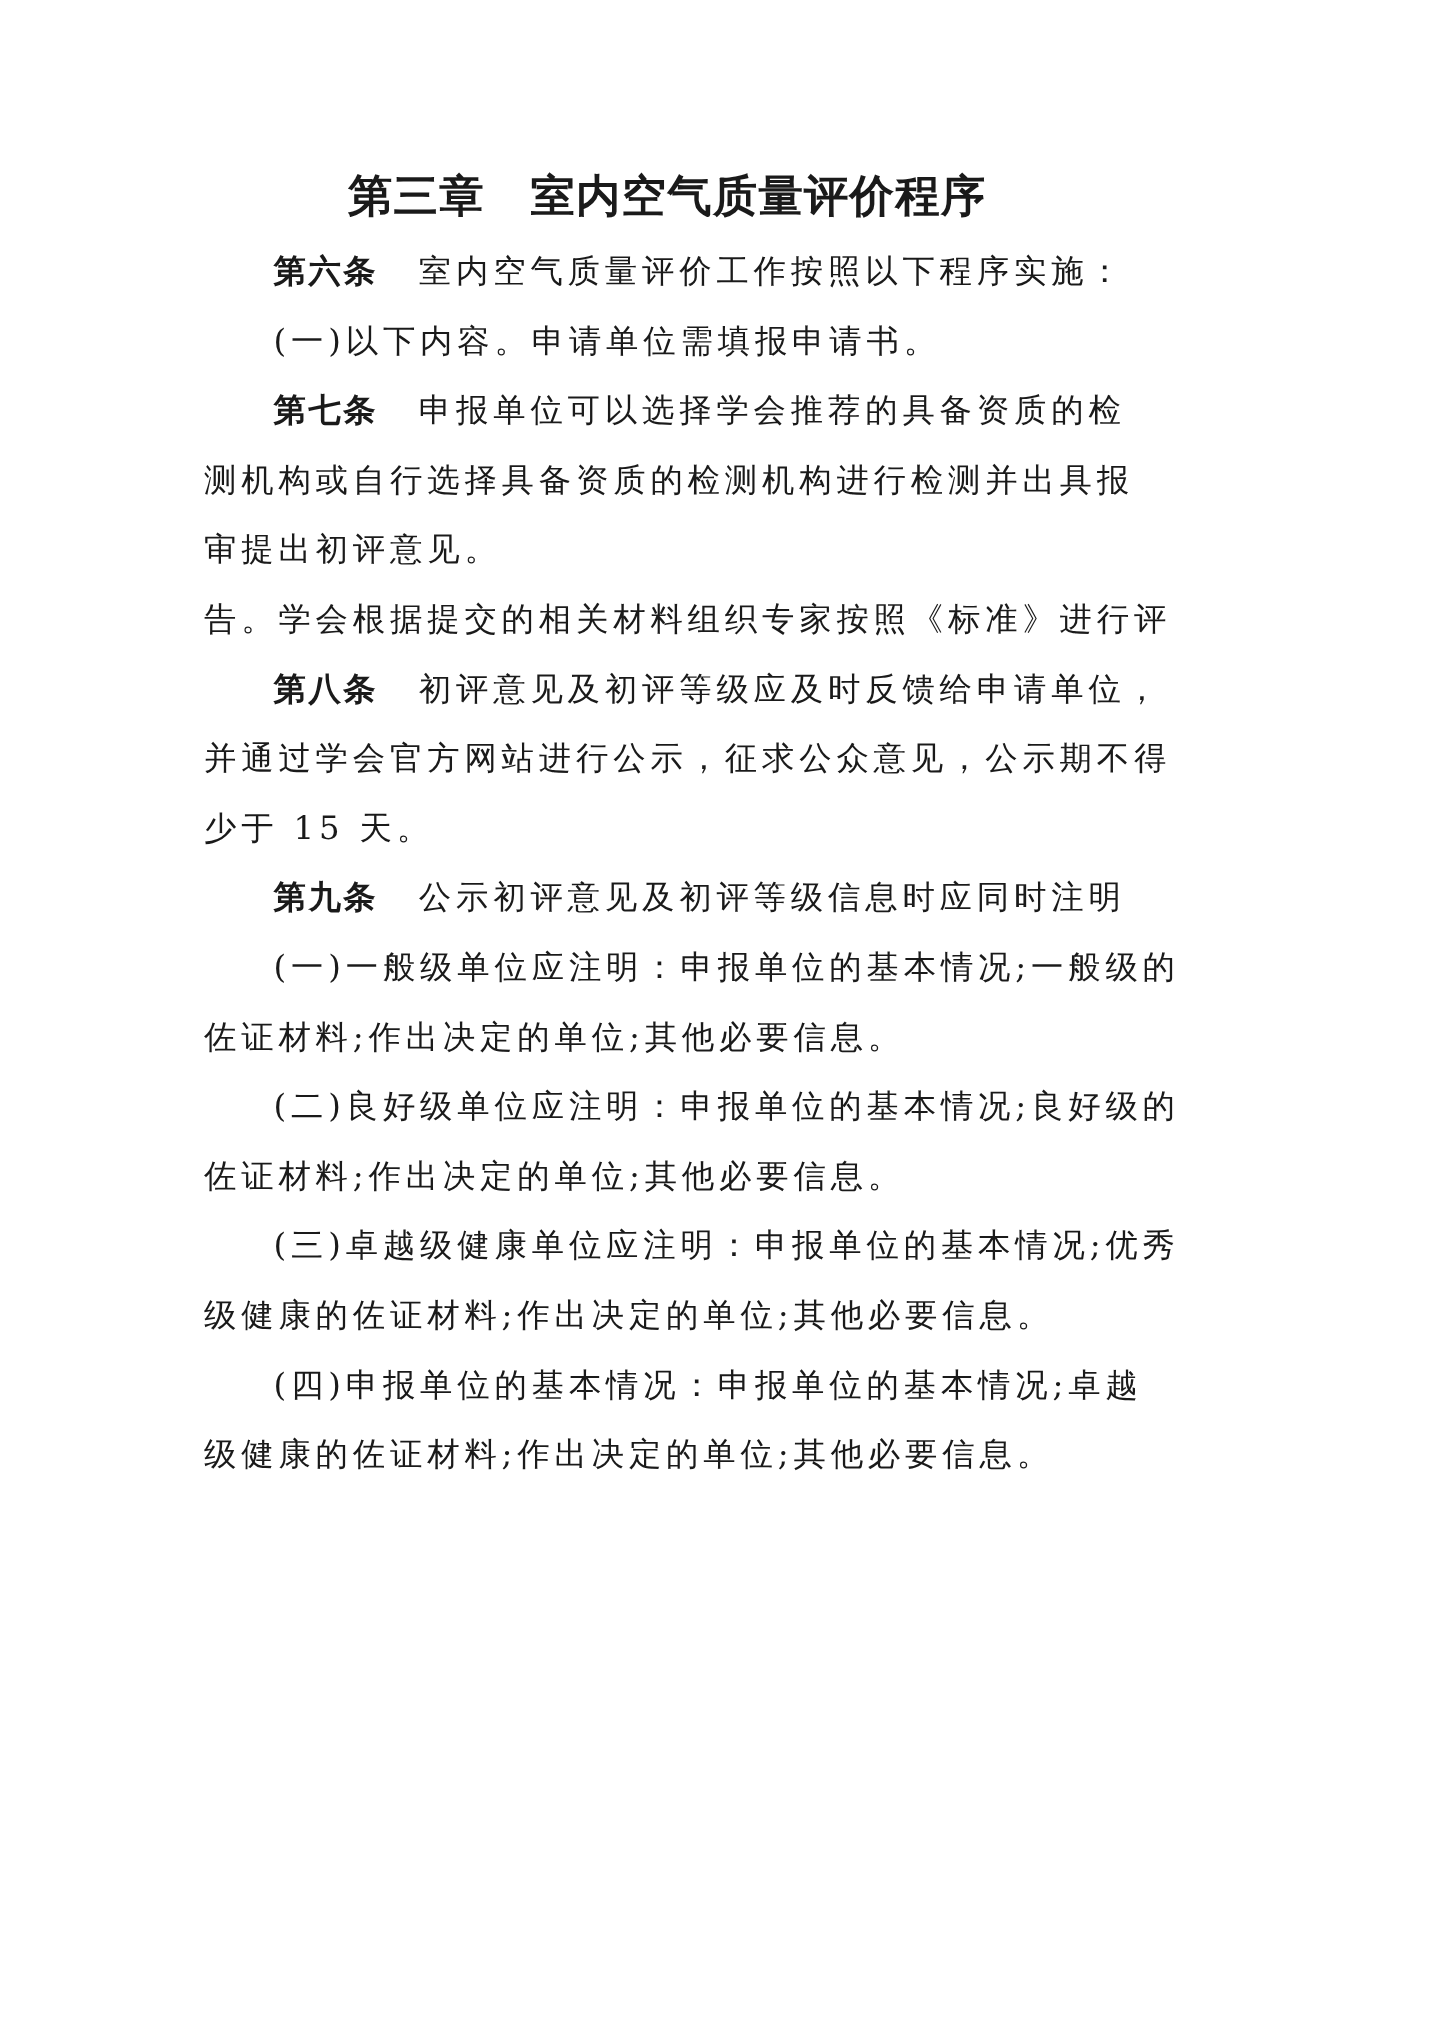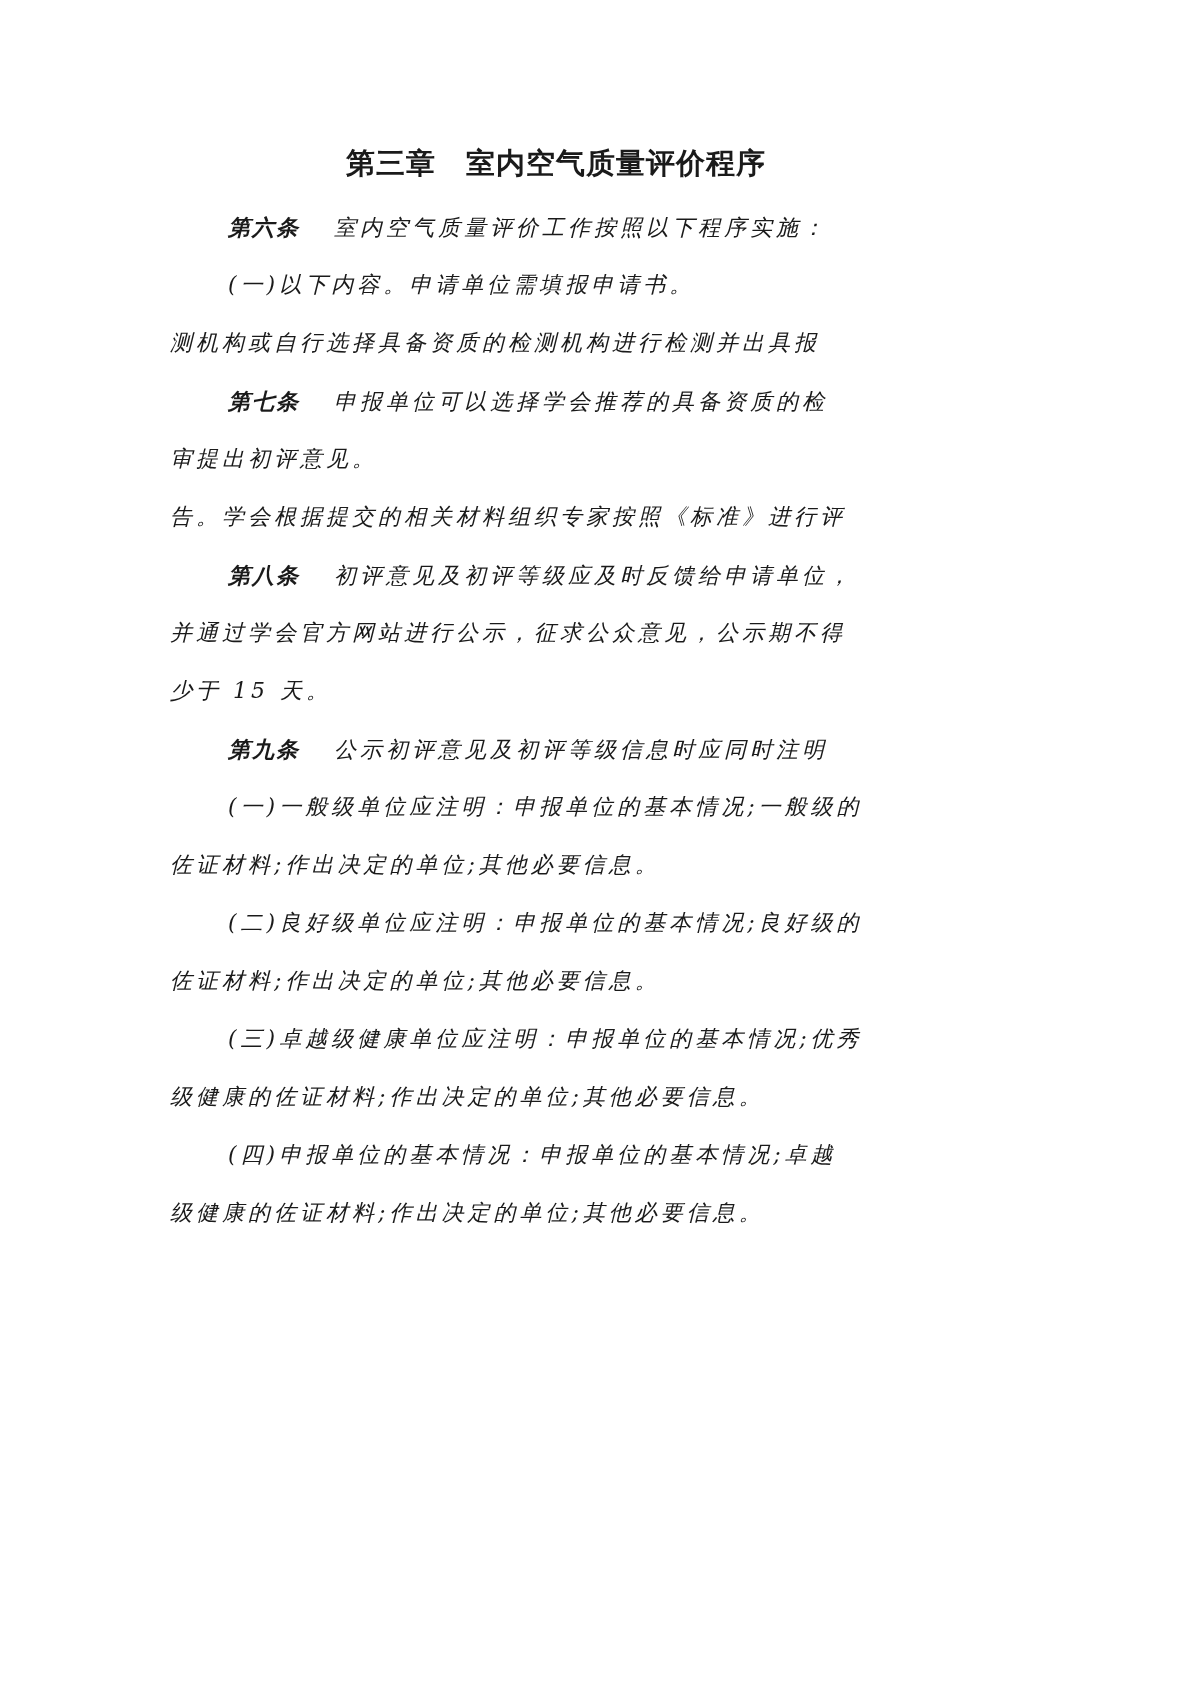--- a/index.html
+++ b/index.html
@@ -1,33 +1,33 @@
 <!DOCTYPE html>
 <html><head>
 <meta charset="utf-8">
 <style>
   html, body { margin: 0; padding: 0; background: #ffffff; }
   body { width: 1199px; height: 1696px; position: relative; overflow: hidden; font-family: "DejaVu Serif", "Liberation Serif", serif; color: #1a1a1a; }
   .page { position: absolute; left: 170px; top: 138px; width: 772px; }
-  .title { text-align: center; font-size: 29px; font-weight: bold; height: 50px; line-height: 50px; margin-bottom: 10px; letter-spacing: 1px; }
-  .line { font-size: 22px; height: 58px; line-height: 58px; letter-spacing: 4px; white-space: nowrap; overflow: visible; font-style: italic; }
+  .title { text-align: center; font-size: 37px; font-weight: bold; height: 50px; line-height: 50px; margin-bottom: 10px; letter-spacing: 1px; }
+  .line { font-size: 27px; height: 58px; line-height: 58px; letter-spacing: 4px; white-space: nowrap; overflow: visible; }
   .indent { padding-left: 58px; }
   .art { font-weight: bold; margin-right: 34px; letter-spacing: 2px; }
 </style>
 </head>
 <body>
 
 <div class="page">
   <div class="title">第三章　室内空气质量评价程序</div>
 
   <div class="line indent"><span class="art">第六条</span><span>室内空气质量评价工作按照以下程序实施：</span></div>
   <div class="line indent">(一)以下内容。申请单位需填报申请书。</div>
 
+  <div class="line indent"><span class="art">第七条</span><span>申报单位可以选择学会推荐的具备资质的检</span></div>
   <div class="line">测机构或自行选择具备资质的检测机构进行检测并出具报</div>
-  <div class="line indent"><span class="art">第七条</span><span>申报单位可以选择学会推荐的具备资质的检</span></div>
   <div class="line">审提出初评意见。</div>
   <div class="line">告。学会根据提交的相关材料组织专家按照《标准》进行评</div>
 
   <div class="line indent"><span class="art">第八条</span><span>初评意见及初评等级应及时反馈给申请单位，</span></div>
   <div class="line">并通过学会官方网站进行公示，征求公众意见，公示期不得</div>
   <div class="line">少于 15 天。</div>
 
   <div class="line indent"><span class="art">第九条</span><span>公示初评意见及初评等级信息时应同时注明</span></div>
 
   <div class="line indent">(一)一般级单位应注明：申报单位的基本情况;一般级的</div>

